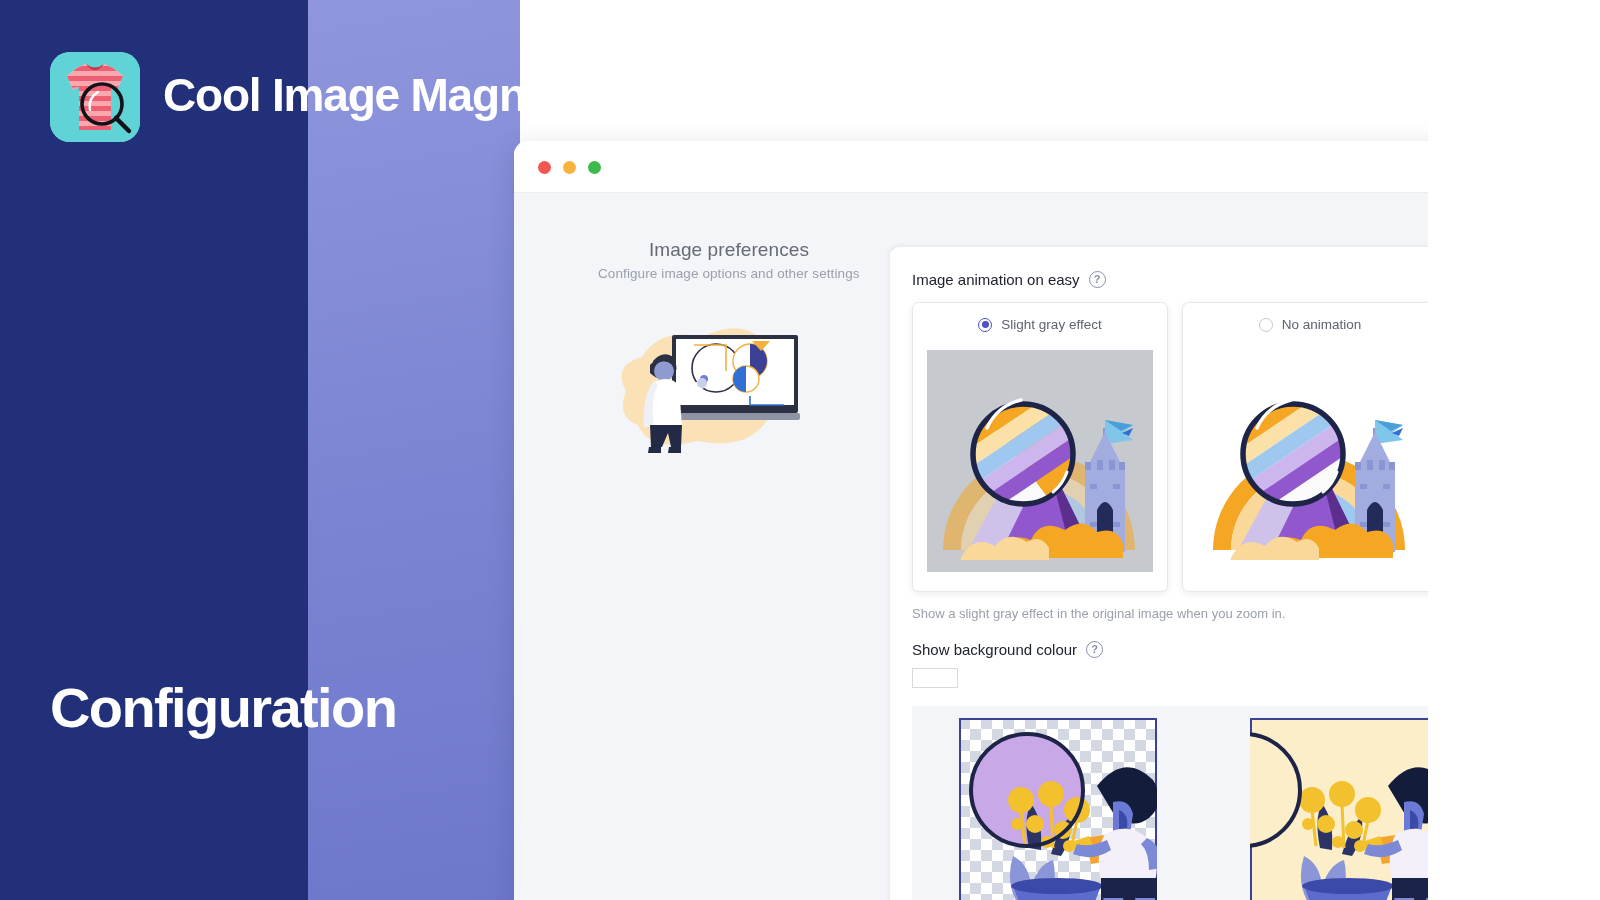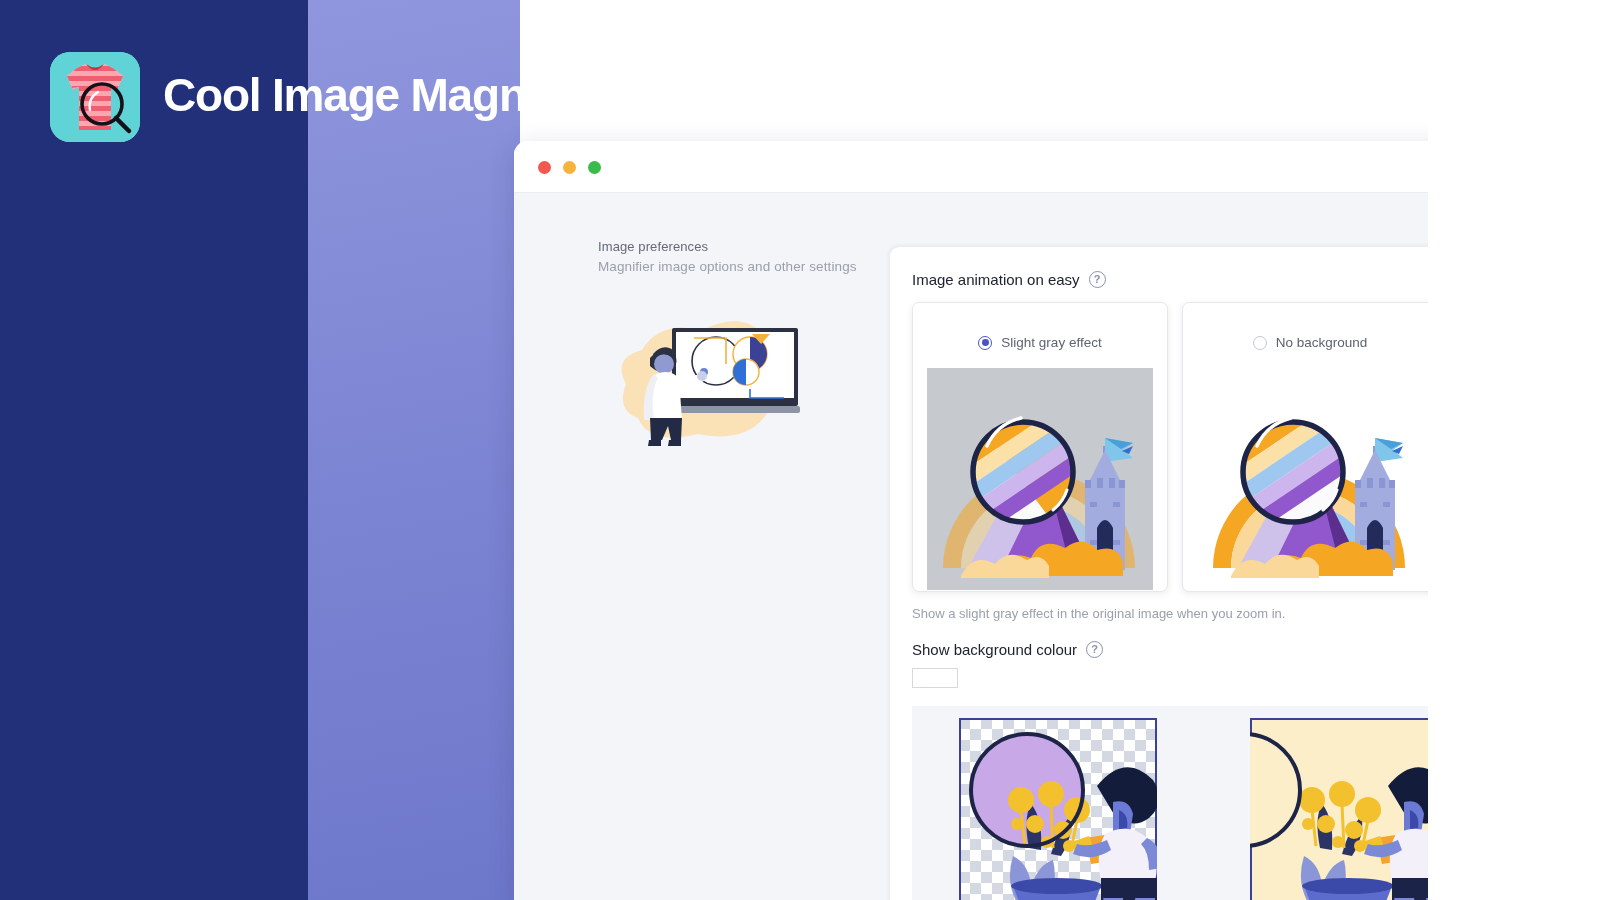--- a/index.html
+++ b/index.html
@@ -66,21 +66,21 @@
   .dot.red { background: #f2584f; }
   .dot.amber { background: #f7b23c; }
   .dot.green { background: #3cba4a; }
   .title-divider {
     position: absolute; right: 0; top: 0; width: 176px; height: 100%;
     border-left: 1px solid #ececf1;
   }
 
   .wbody { display: flex; height: 718px; background: #f4f5f8; }
   .wsidebar { width: 376px; padding: 46px 30px 0 84px; }
-  .side-title { font-size: 13px; color: #646a78; font-weight: 400; letter-spacing: .1px; }
+  .side-title { font-size: 19px; color: #646a78; font-weight: 400; letter-spacing: .1px; text-align: center; }
   .side-sub { font-size: 13.5px; color: #9aa0ad; margin-top: 5px; letter-spacing: .1px; }
   .side-illo { margin-top: 32px; width: 240px; height: 150px; }
 
   .wmain {
     flex: 1; background: #ffffff; margin: 54px 0 0 0;
     border-radius: 9px 0 0 0;
     box-shadow: -1px -1px 4px rgba(40,45,90,0.07);
     padding: 24px 0 0 22px;
     overflow: hidden;
   }
@@ -94,21 +94,21 @@
     border: 1.4px solid #8691ad; color: #8691ad;
     font-size: 11px; line-height: 14px; text-align: center;
     font-weight: 700; flex: none;
   }
 
   .radio-cards { display: flex; gap: 14px; margin-top: 14px; }
   .rcard {
     width: 256px; height: 290px; background: #ffffff;
     border: 1px solid #e7e8ee; border-radius: 7px;
     box-shadow: 0 2px 7px rgba(40,45,90,0.09);
-    padding: 32px 14px; text-align: center;
+    padding: 14px 14px; text-align: center;
   }
   .rlabel {
     display: inline-flex; align-items: center; gap: 9px;
     font-size: 13.5px; color: #5d6371;
   }
   .radio {
     width: 14px; height: 14px; border-radius: 50%;
     border: 1.4px solid #c4c8d2; background: #fff; flex: none;
     position: relative;
   }
@@ -167,40 +167,41 @@
         </g>
         <path d="M36 12 Q45 24 54 12 Q45 19 36 12 Z" fill="#c2334a"></path>
         <circle cx="52" cy="52" r="20" fill="none" stroke="#111318" stroke-width="3.6"></circle>
         <path d="M40 58 Q38 46 48 40" fill="none" stroke="#fff" stroke-width="2.4" stroke-linecap="round"></path>
         <line x1="66" y1="66" x2="79" y2="79" stroke="#111318" stroke-width="4.5" stroke-linecap="round"></line>
       </svg>
     </div>
 
     <div class="app-title">Cool Image Magnifier</div>
 
+    <div class="promo-heading">Configuration</div>
     <div class="promo-sub">
     </div>
   </div>
 
   <div class="window">
 
     <div class="titlebar">
       <div class="dots">
         <div class="dot red"></div>
         <div class="dot amber"></div>
         <div class="dot green"></div>
       </div>
       <div class="title-divider"></div>
     </div>
 
     <div class="wbody">
 
       <div class="wsidebar">
         <div class="side-title">Image preferences</div>
-        <div class="side-sub">Magnifier image options and other settings</div>
+        <div class="side-sub">Configure image options and other settings</div>
 
         <div class="side-illo">
           <svg viewBox="0 0 240 150" width="240" height="150">
             <path d="M28 78 Q14 52 44 44 Q62 14 104 24 Q146 4 166 30 Q198 28 196 62 Q206 96 170 106 Q150 138 100 128 Q52 140 40 112 Q18 104 28 78Z" fill="#fbddaa" opacity="0.85"></path>
             <rect x="74" y="22" width="126" height="78" rx="2" fill="#2b3142"></rect>
             <rect x="78" y="26" width="118" height="66" fill="#ffffff"></rect>
             <rect x="72" y="100" width="130" height="7" rx="2" fill="#8e94a6"></rect>
             <circle cx="118" cy="55" r="24" fill="none" stroke="#2b3142" stroke-width="1.6"></circle>
             <circle cx="152" cy="48" r="17" fill="#ffffff" stroke="#f3b13c" stroke-width="1.4"></circle>
             <path d="M152 31 A17 17 0 0 1 152 65 Z" fill="#3b4296"></path>
@@ -292,21 +293,21 @@
                 <circle cx="96" cy="104" r="50" fill="none" stroke="#1d2448" stroke-width="5.5"></circle>
                 <path d="M60 78 q10 -22 34 -28" fill="none" stroke="#ffffff" stroke-width="3.4" stroke-linecap="round"></path>
                 <path d="M126 142 q10 -8 14 -20" fill="none" stroke="#ffffff" stroke-width="3" stroke-linecap="round"></path>
               </svg>
             </div>
           </div>
 
           <div class="rcard">
             <div class="rlabel">
               <span class="radio"></span>
-              <span>No background</span>
+              <span>No animation</span>
             </div>
             <div class="preview">
               <svg viewBox="0 0 226 222" width="226" height="222">
                 <rect width="226" height="222" fill="#ffffff"></rect>
                 <path d="M16 200 A96 96 0 0 1 208 200 L190 200 A78 78 0 0 0 34 200 Z" fill="#f5a623"></path>
                 <path d="M34 200 A78 78 0 0 1 190 200 L174 200 A62 62 0 0 0 50 200 Z" fill="#fad89a"></path>
                 <path d="M50 200 A62 62 0 0 1 174 200 L160 200 A48 48 0 0 0 64 200 Z" fill="#9ec8ef"></path>
                 <path d="M64 200 A48 48 0 0 1 160 200 L147 200 A35 35 0 0 0 77 200 Z" fill="#c9b2e8"></path>
                 <path d="M77 200 A35 35 0 0 1 147 200 L136 200 A24 24 0 0 0 88 200 Z" fill="#9157cd"></path>
                 <path d="M176 78 l4 0 l0 122 l-4 0 Z" fill="#8d98d8"></path>

